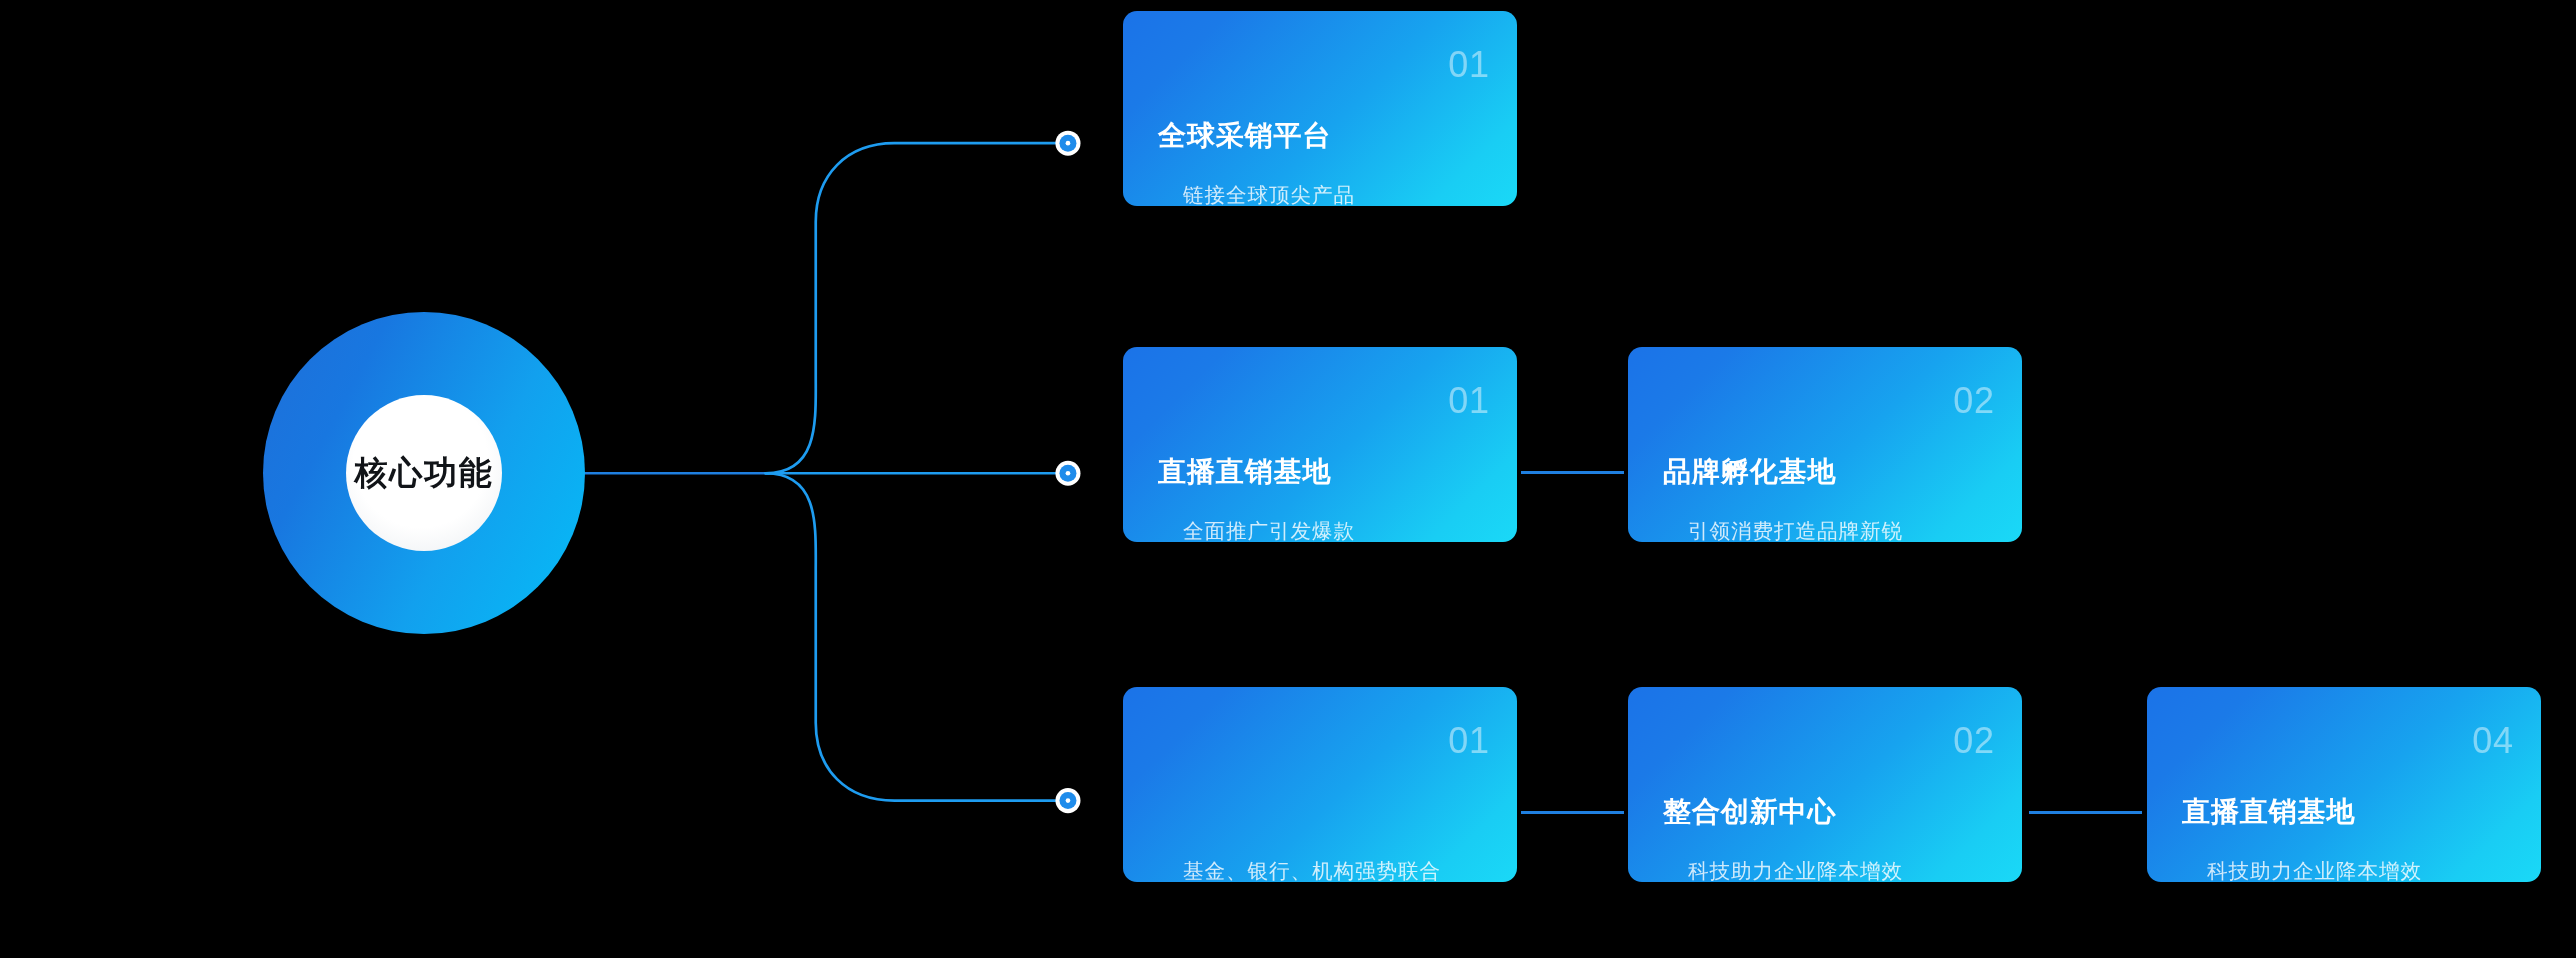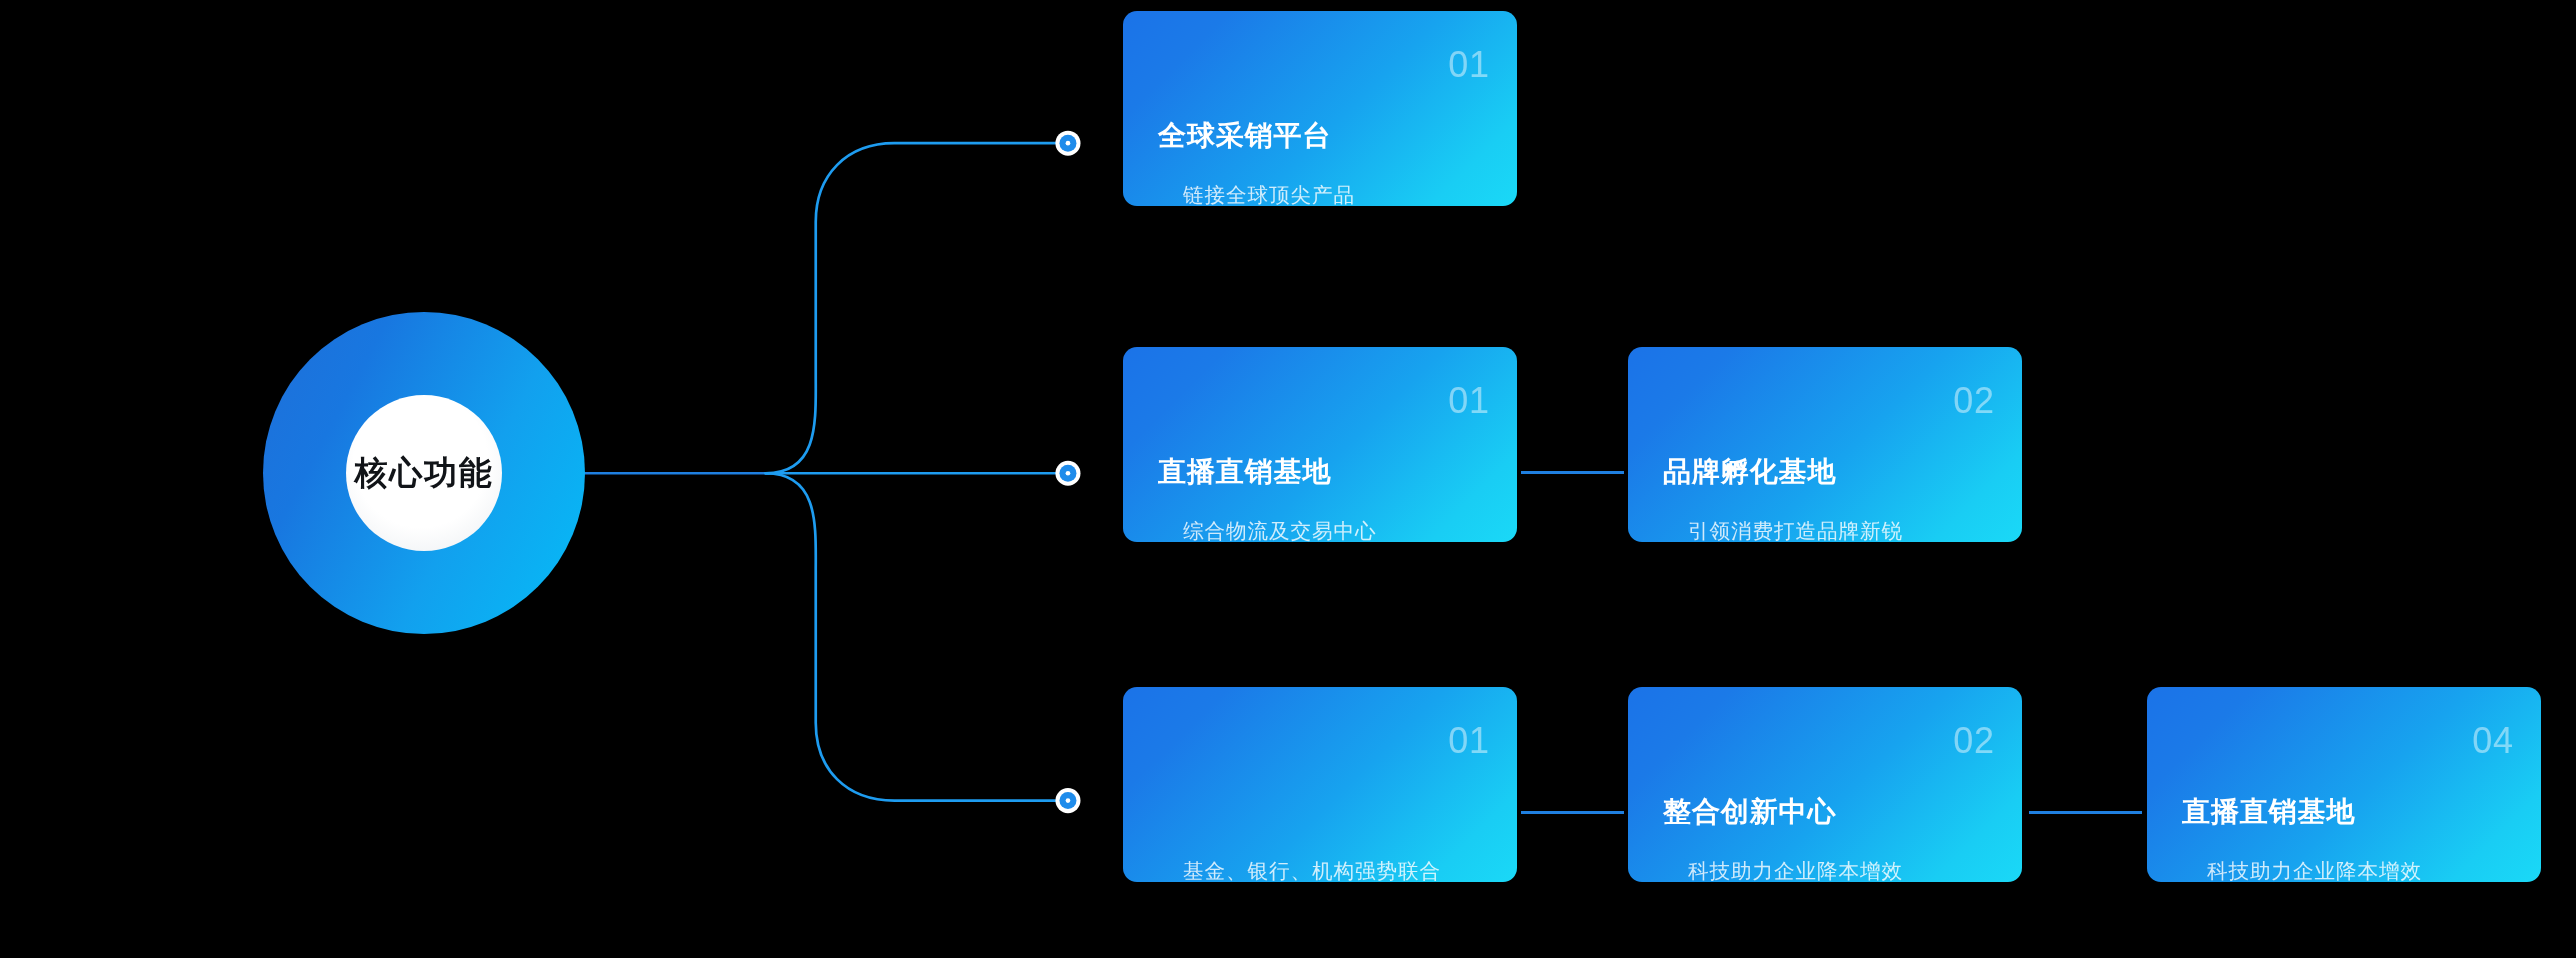--- a/index.html
+++ b/index.html
@@ -81,21 +81,21 @@
 
   <div class="card" style="left:1123px;top:10.7px;">
     <span class="card-num">01</span>
     <span class="card-title">全球采销平台</span>
     <span class="card-sub">链接全球顶尖产品</span>
   </div>
 
   <div class="card" style="left:1123px;top:347px;">
     <span class="card-num">01</span>
     <span class="card-title">直播直销基地</span>
-    <span class="card-sub">综合物流及交易中心</span>
+    <span class="card-sub">全面推广引发爆款</span>
   </div>
   <div class="card" style="left:1628px;top:347px;">
     <span class="card-num">02</span>
     <span class="card-title">品牌孵化基地</span>
     <span class="card-sub">引领消费打造品牌新锐</span>
   </div>
 
   <div class="card" style="left:1123px;top:687px;">
     <span class="card-num">01</span>
     <span class="card-sub">基金、银行、机构强势联合</span>

